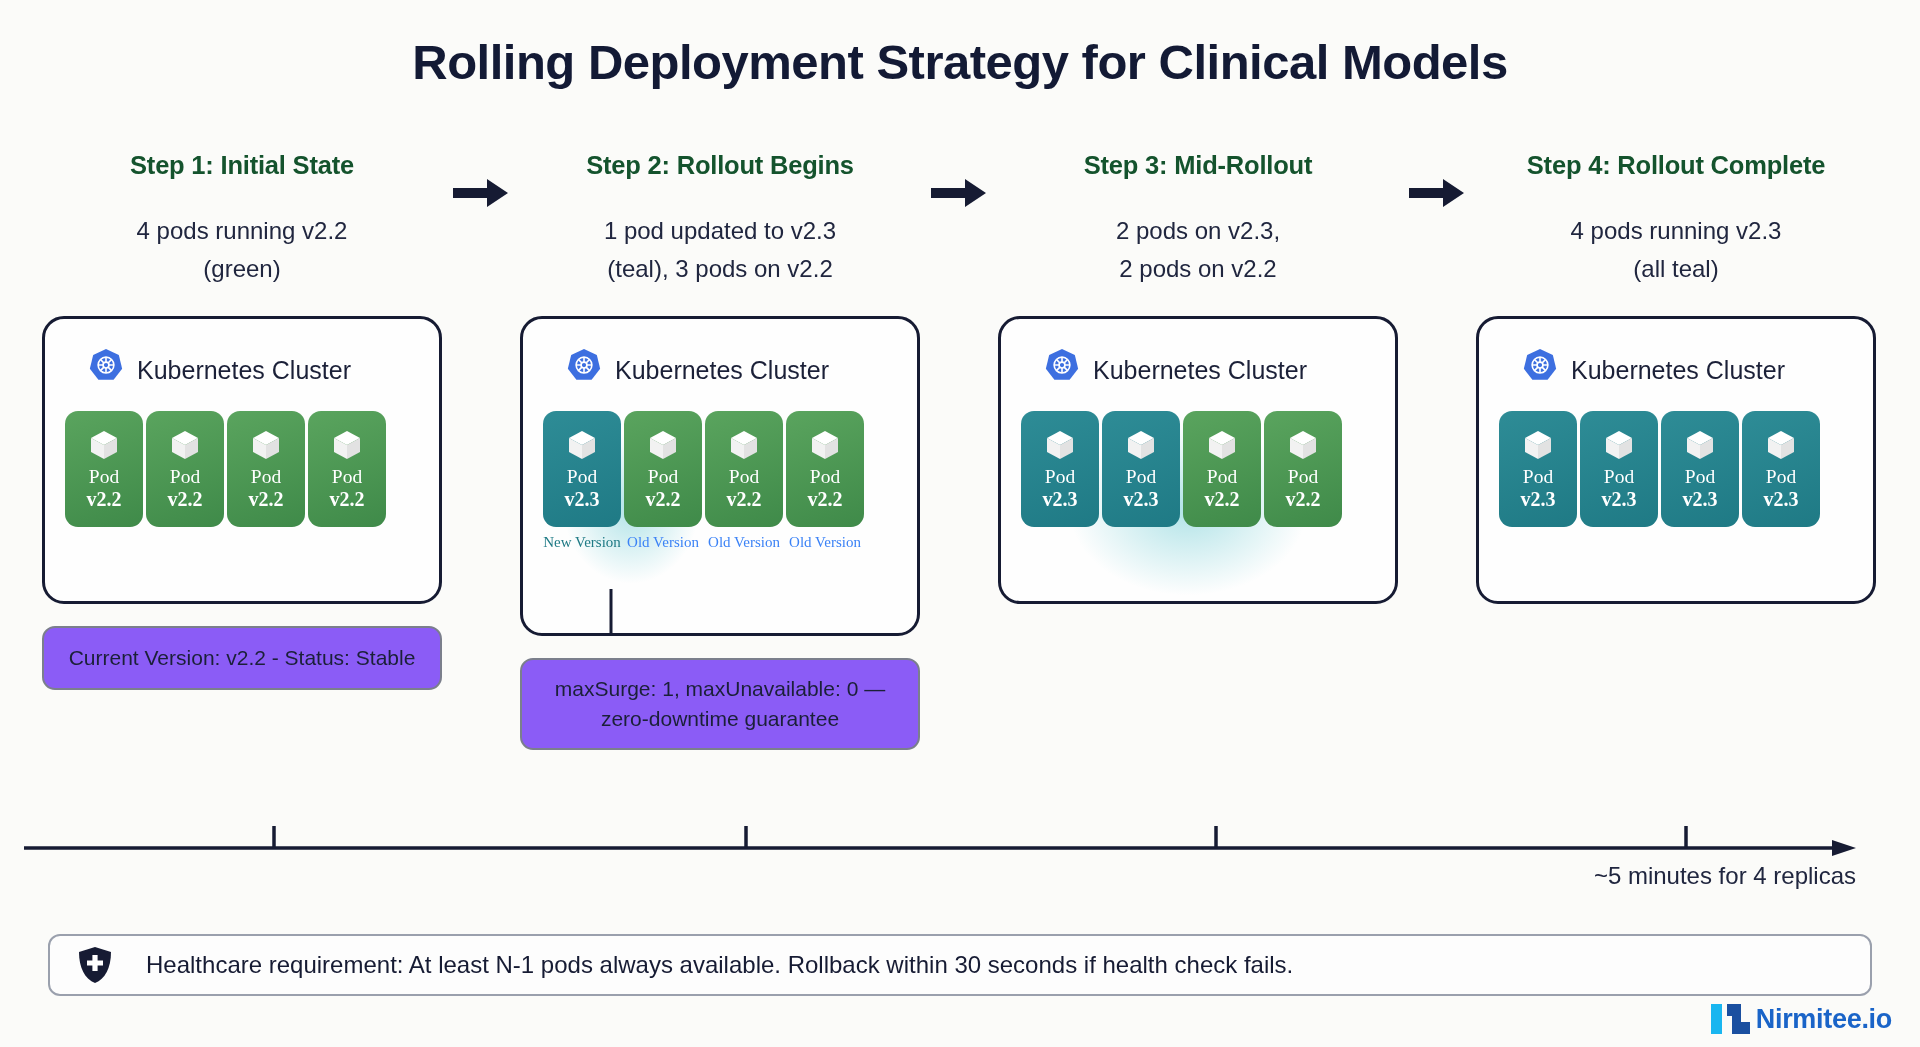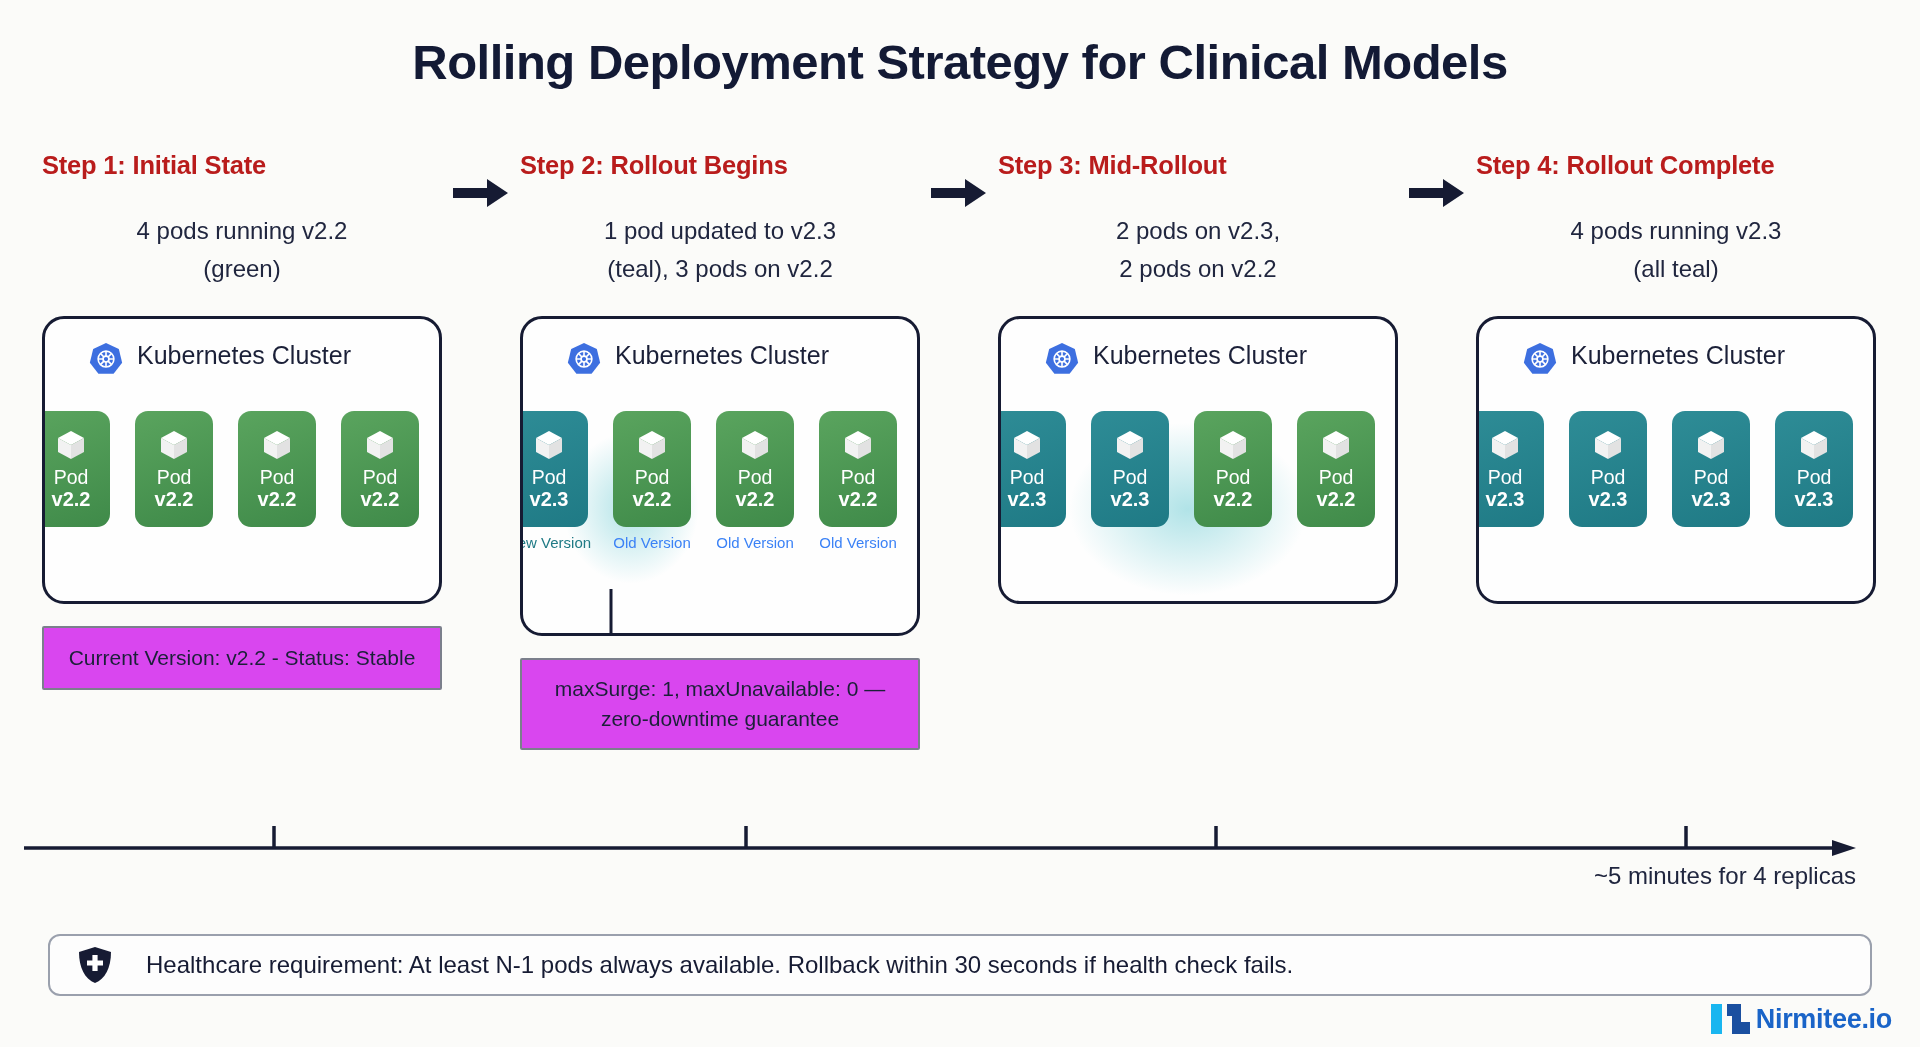--- a/index.html
+++ b/index.html
@@ -27,22 +27,22 @@
     display: flex; align-items: flex-start;
   }
   .step-col { width: 400px; position: relative; }
   .arrow-col {
     width: 78px; display: flex; align-items: flex-start;
     justify-content: center; padding-top: 327px;
   }
   .arrow-col.top-arrow { padding-top: 26px; }
 
   .step-head {
-    text-align: left; font-size: 25.5px; font-weight: bold;
-    color: #b91c1c; letter-spacing: -0.2px; line-height: 30px;
+    text-align: center; font-size: 25.5px; font-weight: bold;
+    color: #14532d; letter-spacing: -0.2px; line-height: 30px;
     height: 34px;
   }
   .step-desc {
     margin-top: 28px;
     text-align: center; font-size: 24px; color: #20263f;
     line-height: 38px; height: 80px;
   }
 
   
   .cluster {
@@ -50,29 +50,29 @@
     margin-top: 24px;
     height: 320px;
     border: 3px solid #161b33;
     border-radius: 22px;
     background: #fefefe;
     padding: 22px 20px 0 20px;
     overflow: hidden;
   }
   .cluster.h-short { height: 288px; }
   .cluster-head {
-    display: flex; align-items: flex-start; gap: 12px;
+    display: flex; align-items: flex-end; gap: 12px;
     height: 44px; padding-left: 22px;
   }
   .k8s-logo { width: 38px; height: 38px; flex: 0 0 38px; }
   .cluster-title { font-size: 25px; color: #1b2038; }
 
   .pods {
-    display: flex; gap: 25px; justify-content: flex-end;
-    margin-top: 26px; position: relative; z-index: 2;
+    display: flex; gap: 3px; justify-content: flex-start;
+    margin-top: 26px; position: relative; z-index: 2; font-family: Liberation Serif, serif;
   }
   .pod-wrap { width: 78px; display: flex; flex-direction: column; align-items: center; }
   .pod {
     width: 78px; height: 116px; border-radius: 13px;
     display: flex; flex-direction: column;
     align-items: center; justify-content: center;
     color: #fff; position: relative;
   }
   .pod.green { background: linear-gradient(160deg, #5aa45e 0%, #3f8a49 100%); }
   .pod.teal  { background: linear-gradient(160deg, #2e8c96 0%, #1f7a85 100%); }
@@ -95,22 +95,22 @@
   
   .connector {
     position: absolute; width: 3px; background: #161b33;
     left: 50%; transform: translateX(-50%);
   }
 
   
   .caption {
     margin-top: 22px;
     border: 2px solid #7b7f8c;
-    border-radius: 2px;
-    background: #d946ef;
+    border-radius: 13px;
+    background: #8b5cf6;
     padding: 14px 16px;
     text-align: center;
     font-size: 21px; line-height: 30px;
     color: #1b2038;
     min-height: 64px;
     display: flex; align-items: center; justify-content: center;
   }
   .caption.two-line { min-height: 78px; }
 
   

